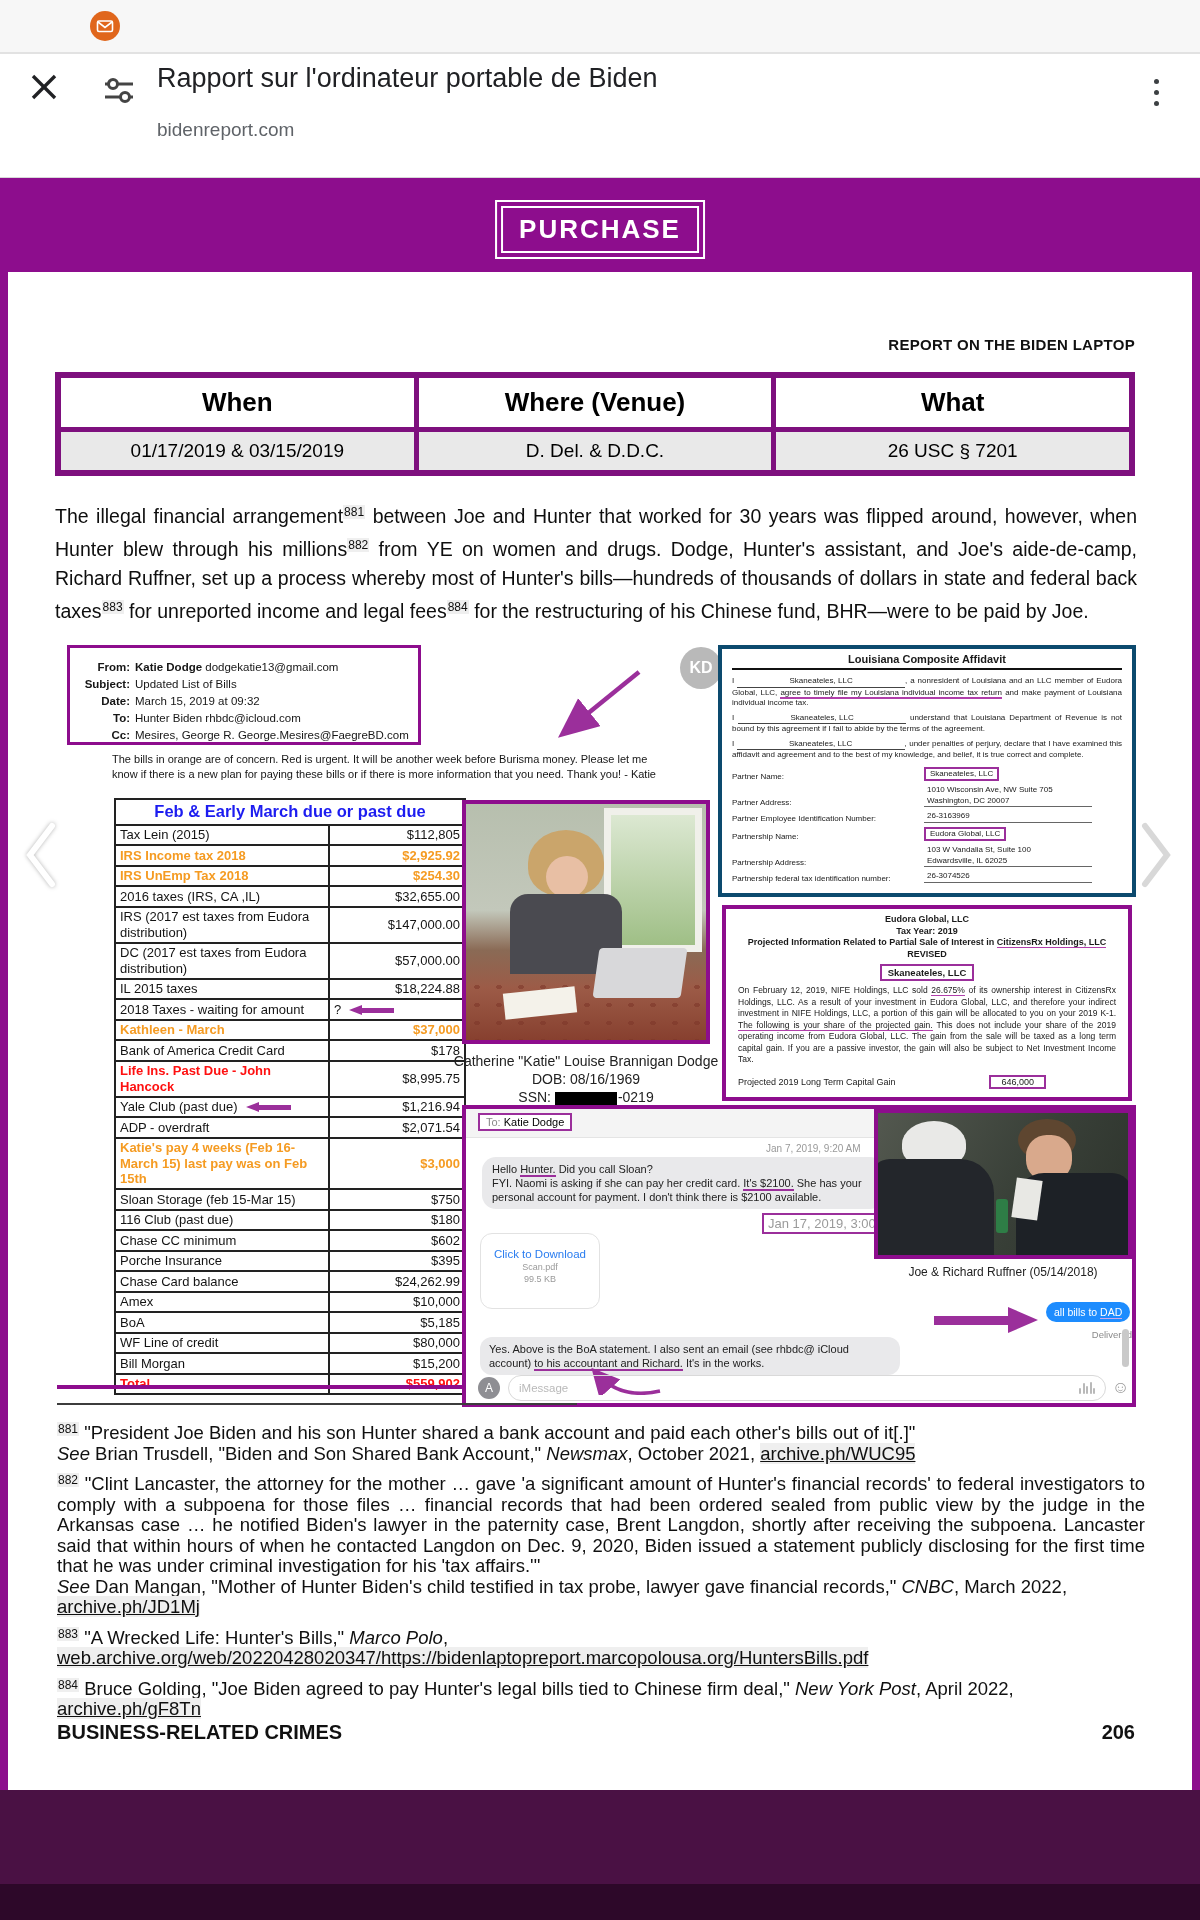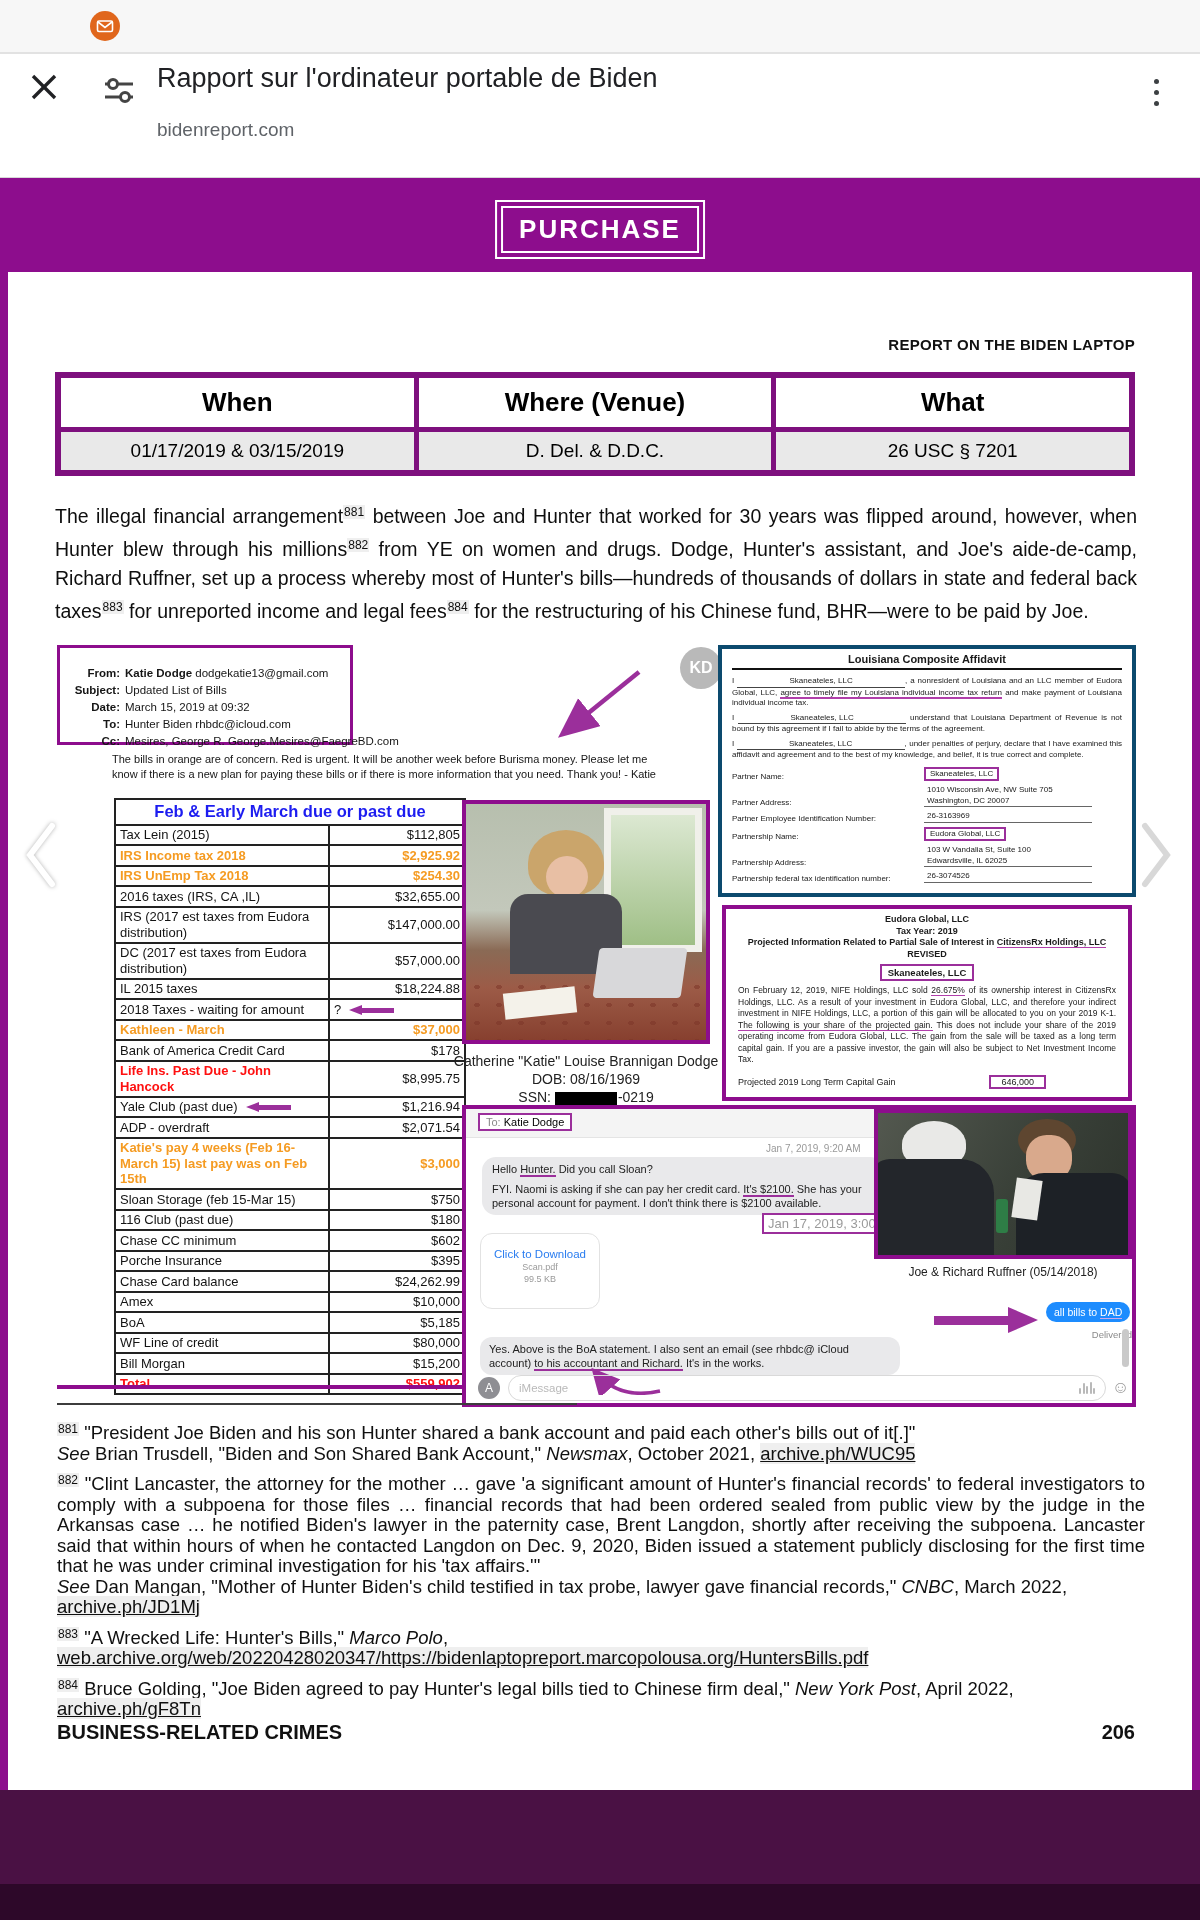--- a/index.html
+++ b/index.html
@@ -22,21 +22,21 @@
   
   .page{position:absolute;left:8px;top:272px;width:1184px;height:1518px;background:#fff}
   .report-header{position:absolute;right:57px;top:64px;font-size:15px;font-weight:bold;letter-spacing:.3px;color:#111}
   .crime-table{position:absolute;left:47px;top:100px;width:1080px;border-collapse:separate;border-spacing:3px;background:#7e107e;border:2px solid #7e107e}
   .crime-table th{background:#fff;font-size:26px;font-weight:bold;padding:9px 4px;width:33.3%;border:1px solid #7e107e}
   .crime-table td{background:#e9e9e9;font-size:19px;padding:8px 4px;text-align:center;border:1px solid #7e107e}
   .lead{position:absolute;left:47px;top:226px;width:1082px;font-size:19.5px;line-height:29px;text-align:justify;color:#0e0e0e;margin:0}
   .fnref{font-size:12px;vertical-align:7px;background:#efefef;padding:0 1px}
   
   .collage{position:absolute;left:0;top:370px;width:1184px;height:798px}
-  .email-box{position:absolute;left:49px;top:3px;width:296px;height:100px;border:3px solid #8d0d8d;background:#fff;box-sizing:border-box;padding:17px 6px 0 2px}
+  .email-box{position:absolute;left:59px;top:3px;width:354px;height:100px;border:3px solid #8d0d8d;background:#fff;box-sizing:border-box;padding:11px 6px 0 2px}
   .em-row{display:flex;font-size:11.5px;line-height:17px;color:#161616}
   .em-lab{width:58px;flex:none;text-align:right;font-weight:bold;margin-right:5px}
   .em-val{white-space:nowrap}
   .kd{position:absolute;left:672px;top:5px;width:42px;height:42px;border-radius:50%;background:#b9b9b9;color:#fff;font-size:16px;font-weight:bold;display:flex;align-items:center;justify-content:center}
   .arrow1{position:absolute;left:545px;top:24px}
   .email-note{position:absolute;left:104px;top:110px;width:560px;font-size:11px;line-height:15px;color:#161616}
   .bills{position:absolute;left:106px;top:156px;border-collapse:collapse;background:#fff}
   .bills td{border:2px solid #222;padding:1.5px 4px;font-size:13px;line-height:15.5px;color:#141414}
   .bills .bills-title{color:#1c1cf0;font-weight:bold;font-size:16.5px;text-align:center;padding:4px}
   .bills .bl{width:204px}
@@ -80,21 +80,21 @@
   .eu-gain{display:flex;margin-top:9px;font-size:9px;align-items:center}
   .eu-gain-val{margin-left:auto;margin-right:70px;border:2px solid #9b2f9b;padding:0 10px;background:#fff}
   
   .imsg{position:absolute;left:454px;top:463px;width:674px;height:302px;border:4px solid #8d0d8d;background:#fff;box-sizing:border-box}
   .imsg-head{position:absolute;left:0;top:0;width:100%;height:28px;background:#f4f4f4;border-bottom:1px solid #e4e4e4}
   .to-box{position:absolute;left:12px;top:4px;border:2px solid #9b2f9b;padding:1px 6px;font-size:11px;background:#fff}
   .to-lab{color:#8a8a8a}
   .ts1{position:absolute;left:300px;top:34px;font-size:10px;color:#999}
   .bub1{position:absolute;left:16px;top:48px;width:402px;background:#e9e9eb;border-radius:14px;padding:5px 10px;font-size:11px;line-height:14px;box-sizing:border-box;color:#222}
   .bub1 p{margin:0}
-  .bub1 p + p{margin-top:6px}
+  .bub1 p + p{margin-top:0}
   .msg-u{border-bottom:2px solid #9b2f9b}
   .ts2{position:absolute;left:296px;top:104px;border:2px solid #9b2f9b;font-size:13px;color:#9a9a9a;padding:1px 4px;background:#fff}
   .dl-bub{position:absolute;left:14px;top:124px;width:120px;height:76px;background:#fff;border:1px solid #e2e2e2;border-radius:12px;text-align:center;padding-top:14px;box-sizing:border-box}
   .dl-title{color:#2a7df0;font-size:11.5px}
   .dl-file,.dl-size{color:#9a9a9a;font-size:9px;margin-top:2px}
   .biden-photo{position:absolute;left:408px;top:0;width:258px;height:150px;border:4px solid #8d0d8d;box-sizing:border-box;overflow:hidden}
   .bp-bg{width:100%;height:100%;position:relative;background:linear-gradient(120deg,#53584f,#394038 55%,#2c322b)}
   .bp-m1h{position:absolute;left:24px;top:8px;width:64px;height:46px;border-radius:50% 50% 40% 40%;background:#e9e9e7}
   .bp-m1b{position:absolute;left:-8px;top:46px;width:124px;height:104px;background:#23262b;border-radius:20px 34px 0 0}
   .bp-m2h{position:absolute;right:52px;top:6px;width:58px;height:42px;border-radius:50%;background:#5e4630}

